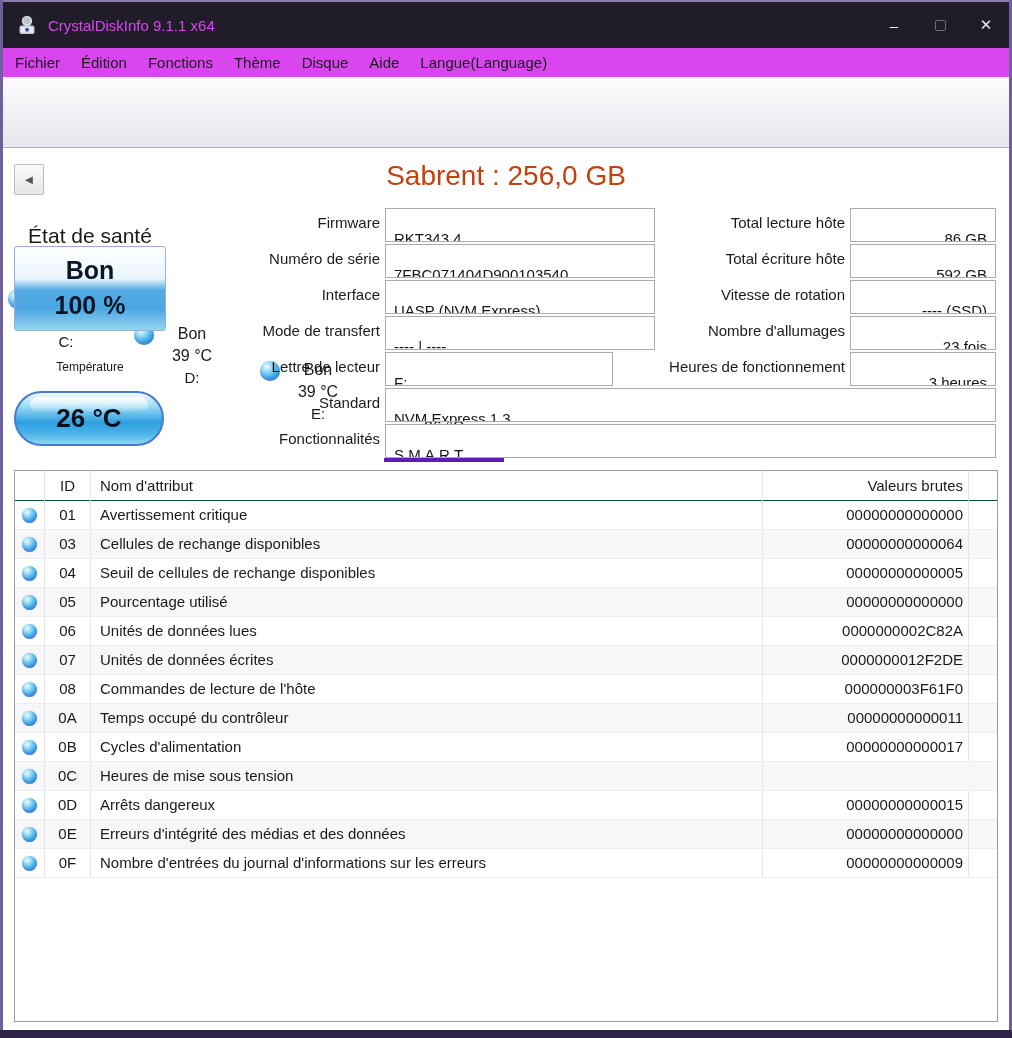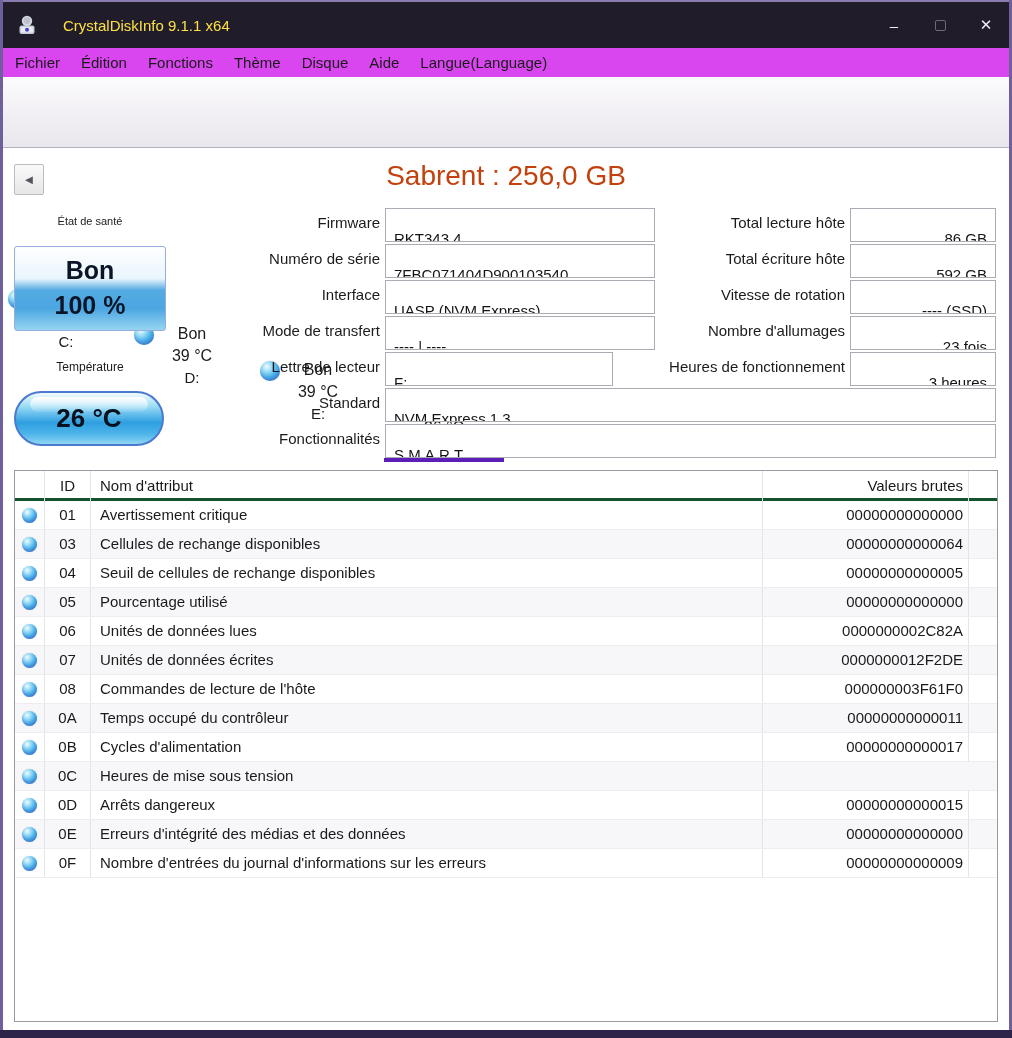--- a/index.html
+++ b/index.html
@@ -13,21 +13,21 @@
   }
   
   .frame-top   { position:absolute; left:0; top:0; width:1012px; height:2px; background:#8a7cae; z-index:50; }
   .frame-left  { position:absolute; left:0; top:0; width:3px; height:1038px; background:#6f5f9a; z-index:50; }
   .frame-right { position:absolute; right:0; top:0; width:3px; height:1038px; background:#6f5f9a; z-index:50; }
   .frame-bottom{ position:absolute; left:0; bottom:0; width:1012px; height:8px; background:#2e2449; z-index:51; }
 
   
   .titlebar { position:absolute; left:3px; top:2px; width:1006px; height:46px; background:#211c29; display:flex; align-items:center; }
   .app-icon { width:24px; height:24px; margin-left:12px; flex:0 0 auto; }
-  .title-text { color:#fde047; font-size:15px; margin-left:24px; white-space:nowrap; }
+  .title-text { color:#d946ef; font-size:15px; margin-left:9px; white-space:nowrap; }
   .win-btns { margin-left:auto; display:flex; height:100%; }
   .win-btn { width:46px; height:100%; display:flex; align-items:center; justify-content:center; color:#f0eef4; font-size:15px; cursor:default; }
   .win-btn.max { color:#6e6878; }
   .maxbox { width:11px; height:11px; border:1px solid #6e6878; border-radius:2px; display:block; }
 
   
   .menubar { position:absolute; left:3px; top:48px; width:1006px; height:29px; background:#d946ef; display:flex; align-items:center; padding-left:12px; gap:21px; }
   .menu-item { font-size:15px; color:#1a1a1a; white-space:nowrap; }
 
   
@@ -45,21 +45,21 @@
   .orb { border-radius:50%;
     background:radial-gradient(circle at 34% 28%, #f0fbff 0%, #a5e2f8 22%, #47aee8 55%, #2a86cf 82%, #5a9fd8 100%);
     box-shadow: inset 0 -2px 3px rgba(100,80,190,.28), 0 0 1px rgba(60,80,120,.4); }
 
   
   .back-btn { position:absolute; left:14px; top:164px; width:30px; height:31px;
     background:linear-gradient(#fafafa,#e6e6e6); border:1px solid #bdbdbd; border-radius:2px;
     color:#55555c; font-size:13px; text-align:center; line-height:29px; }
   .big-title { position:absolute; left:0; top:160px; width:1012px; text-align:center; font-size:28px; color:#c2410c; }
 
-  .health-label { position:absolute; left:14px; top:215px; width:152px; text-align:center; font-size:11px; }
+  .health-label { position:absolute; left:14px; top:224px; width:152px; text-align:center; font-size:21px; }
   .health-btn { position:absolute; left:14px; top:246px; width:152px; height:85px;
     border:1px solid #96aede; border-radius:3px;
     background:linear-gradient(180deg,#ffffff 0%,#e9f5fd 38%,#55abe2 52%,#4ba6e2 74%,#96d5f0 100%);
     text-align:center; padding-top:6px; }
   .health-status { font-size:25px; font-weight:bold; color:#0a1628; line-height:34px; }
   .health-percent { font-size:25px; font-weight:bold; color:#0a1628; line-height:36px; }
 
   .temp-label { position:absolute; left:14px; top:360px; width:152px; text-align:center; font-size:12px; }
   .temp-pill { position:absolute; left:14px; top:391px; width:150px; height:55px;
     border:2px solid #4a7ad0; border-radius:28px;
@@ -77,21 +77,21 @@
     font-size:15px; padding:16px 8px; white-space:nowrap; overflow:hidden; z-index:2; color:#141414; }
   .box.mid { left:385px; width:270px; }
   .box.short { left:385px; width:228px; }
   .box.wide { left:385px; width:611px; }
   .box.rcol { left:850px; width:146px; text-align:right; }
   .t0{top:208px}.t1{top:244px}.t2{top:280px}.t3{top:316px}.t4{top:352px}.t5{top:388px}.t6{top:424px}
 
   
   .smart { position:absolute; left:14px; top:470px; width:984px; height:552px; background:#fff; border:1px solid #9a9aa2; overflow:hidden; }
   .srow { display:grid; grid-template-columns:30px 46px 672px 206px auto; width:100%; }
-  .srow.head { height:30px; line-height:30px; border-bottom:3px solid #14532d; }
+  .srow.head { height:30px; line-height:30px; border-bottom:1px solid #14532d; }
   .srow.body { height:29px; line-height:28px; border-bottom:1px solid #ededf0; }
   .srow.body:nth-child(odd) { background:#f7f7fa; }
   .c-orb { display:flex; align-items:center; justify-content:center; border-right:1px solid #e4e4e8; }
   .c-orb .orb { width:15px; height:15px; }
   .c-id { text-align:center; font-size:15px; border-right:1px solid #e4e4e8; }
   .c-name { padding-left:9px; font-size:15px; border-right:1px solid #e4e4e8; overflow:hidden; }
   .c-raw { text-align:right; padding-right:5px; font-size:15px; border-right:1px solid #e4e4e8; }
   .c-pad {}
 </style>
 </head>

